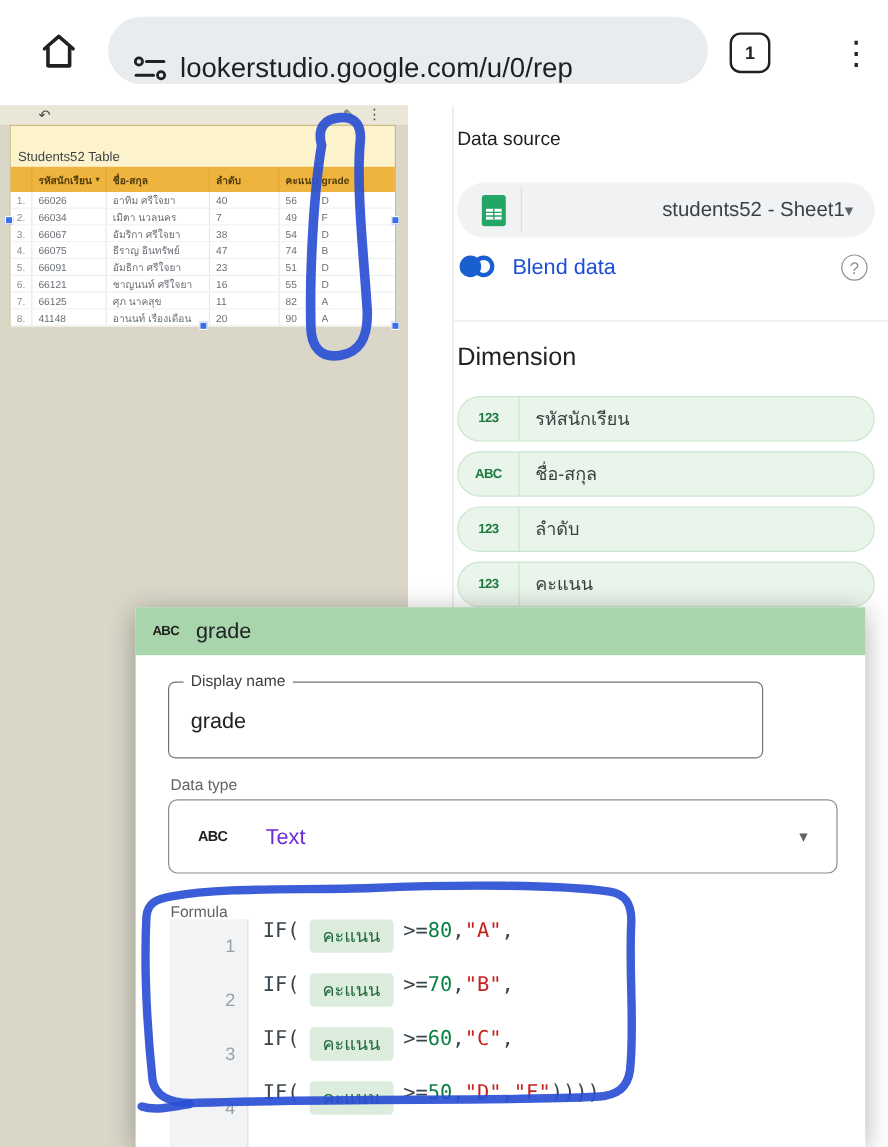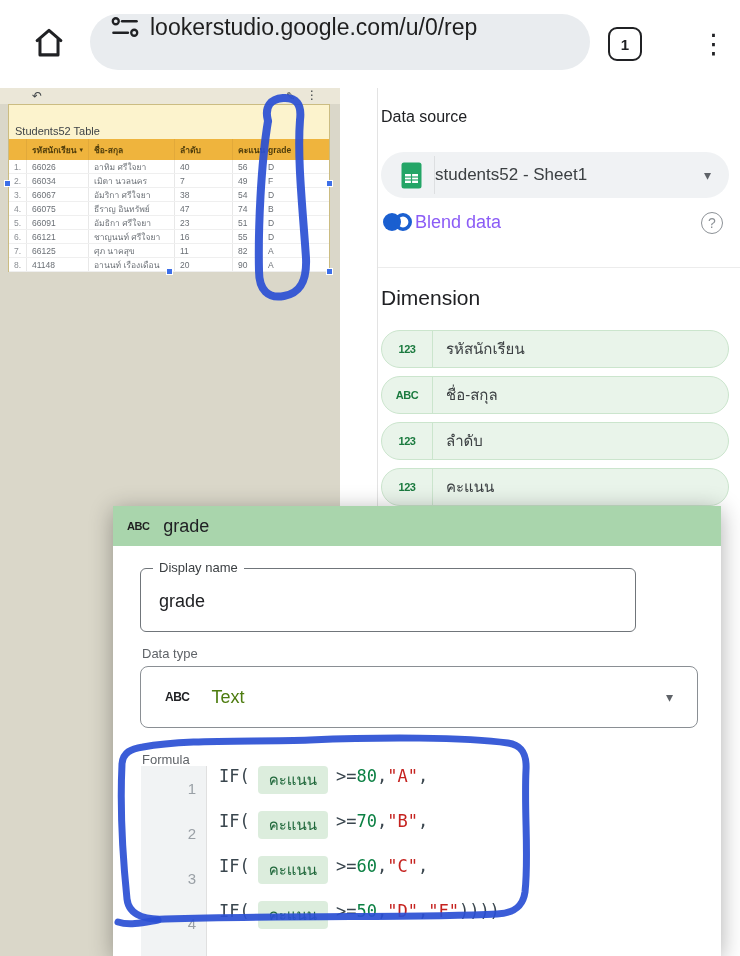--- a/index.html
+++ b/index.html
@@ -4,21 +4,21 @@
 <style>
   html,body{margin:0;padding:0;background:#fff;}
   .page{position:relative;width:740px;height:956px;overflow:hidden;background:#fff;
         font-family:"Liberation Sans","DejaVu Sans",sans-serif;color:#202124;}
   .abs{position:absolute;}
 
   
   .topbar{left:0;top:0;width:740px;height:88px;background:#fff;}
   .home-ic{left:30px;top:24px;width:38px;height:38px;}
   .omnibox{left:90px;top:14px;width:500px;height:56px;background:#E9ECEF;border-radius:28px;
-           display:flex;align-items:flex-start;}
+           display:flex;align-items:flex-end;}
   .pagectl{margin-left:20px;width:30px;height:26px;flex:0 0 auto;}
   .url{font-size:23px;color:#1f1f1f;margin-left:10px;white-space:nowrap;overflow:hidden;}
   .tabbox{left:608px;top:27px;width:30px;height:30px;border:2.5px solid #202124;border-radius:9px;
           display:flex;align-items:center;justify-content:center;font-size:15px;font-weight:bold;color:#202124;}
   .menu3{left:700px;top:22px;font-size:27px;color:#202124;line-height:44px;width:20px;text-align:center;}
 
   
   .canvas{left:0;top:88px;width:340px;height:868px;background:#DAD7C9;}
   .cstrip{left:0;top:0;width:340px;height:16px;background:#EBE7D8;}
   .undo-ic{left:32px;top:0px;font-size:12px;color:#3f4447;line-height:16px;}
@@ -44,25 +44,25 @@
   .c5{width:66px;border-right:none;}
   .handle{width:7px;height:7px;background:#3D6FE8;border:1px solid #fff;box-sizing:border-box;}
 
   
   .panel{left:377px;top:88px;width:363px;height:868px;background:#fff;border-left:1px solid #E3E3E3;}
   .p-h1{left:3px;font-size:16px;font-weight:500;color:#202124;}
   .srcpill{left:3px;top:64px;width:348px;height:46px;background:#F0F2F4;border-radius:23px;
            display:flex;align-items:center;box-sizing:border-box;}
   .sheets-ic{margin-left:20px;width:21px;height:27px;flex:0 0 auto;}
   .src-sep{width:1px;height:38px;background:#DDDFE1;margin-left:12px;}
-  .src-name{flex:1;text-align:left;font-size:17px;color:#3c4043;}
+  .src-name{flex:1;text-align:right;font-size:17px;color:#3c4043;}
   .caret{font-size:14px;color:#5f6368;margin-right:18px;}
   .blendrow{left:3px;top:122px;display:flex;align-items:center;}
   .blend-ic{width:34px;height:24px;}
-  .blend-label{font-size:18px;font-weight:500;color:#8b5cf6;margin-left:0;}
+  .blend-label{font-size:18px;font-weight:500;color:#1d4ed8;margin-left:12px;}
   .help{left:323px;top:124px;width:22px;height:22px;border:1.5px solid #8d9297;border-radius:50%;
         display:flex;align-items:center;justify-content:center;font-size:14px;color:#8d9297;box-sizing:border-box;}
   .pdivider{left:0px;top:179px;width:363px;height:1px;background:#ECECEC;}
   .p-h2{left:3px;top:198px;font-size:21px;font-weight:500;color:#202124;}
   .chips{left:3px;top:242px;width:348px;}
   .chip{width:348px;height:38px;background:#E9F4EA;border:1px solid #CBE5CD;border-radius:19px;
         box-sizing:border-box;display:flex;align-items:center;margin-bottom:8px;}
   .chip-badge{width:50px;text-align:center;font-size:11px;font-weight:bold;letter-spacing:-0.5px;color:#1b7a3f;
               border-right:1px solid #CBE5CD;line-height:36px;}
   .chip-label{font-size:15px;color:#3c4043;margin-left:13px;}
@@ -73,21 +73,21 @@
   .dlg-head{left:0;top:0;width:608px;height:40px;background:#A9D5AC;display:flex;align-items:center;}
   .dlg-badge{font-size:11px;font-weight:bold;letter-spacing:-0.5px;color:#1f1f1f;margin-left:14px;}
   .dlg-title{font-size:18px;color:#202124;margin-left:14px;}
   .notchbox{left:27px;top:62px;width:496px;height:64px;border:1.5px solid #70757a;border-radius:6px;box-sizing:border-box;}
   .notch{position:absolute;top:-9px;left:12px;background:#fff;padding:0 6px;font-size:13px;color:#3c4043;}
   .notch-val{position:absolute;left:18px;top:22px;font-size:18px;color:#202124;}
   .ftlabel{font-size:13px;color:#5f6368;}
   .selector{left:27px;top:160px;width:558px;height:62px;border:1px solid #8a8f94;border-radius:8px;
             box-sizing:border-box;display:flex;align-items:center;}
   .sel-badge{font-size:12px;font-weight:bold;letter-spacing:-0.5px;color:#202124;margin-left:24px;}
-  .sel-val{font-size:18px;color:#4d7c0f;margin-left:22px;flex:1;}
+  .sel-val{font-size:18px;color:#6d28d9;margin-left:32px;flex:1;}
   .sel-caret{font-size:14px;color:#5f6368;margin-right:24px;}
   .fblock{left:28px;top:260px;width:559px;height:190px;background:#fff;overflow:hidden;}
   .gutter{position:absolute;left:0;top:0;width:66px;height:190px;background:#F1F3F4;border-right:1px solid #E0E0E0;box-sizing:border-box;}
   .gnum{height:45px;line-height:45px;text-align:right;padding-right:10px;font-size:15px;color:#9aa0a6;}
   .codecol{position:absolute;left:67px;top:0;width:492px;}
   .fline{height:45px;display:flex;align-items:flex-start;padding-left:11px;
          font-family:"DejaVu Sans Mono","Liberation Mono",monospace;font-size:17px;white-space:pre;}
   .tok-p{color:#3a464e;}
   .tok-n{color:#0b8043;}
   .tok-s{color:#c5221f;}

